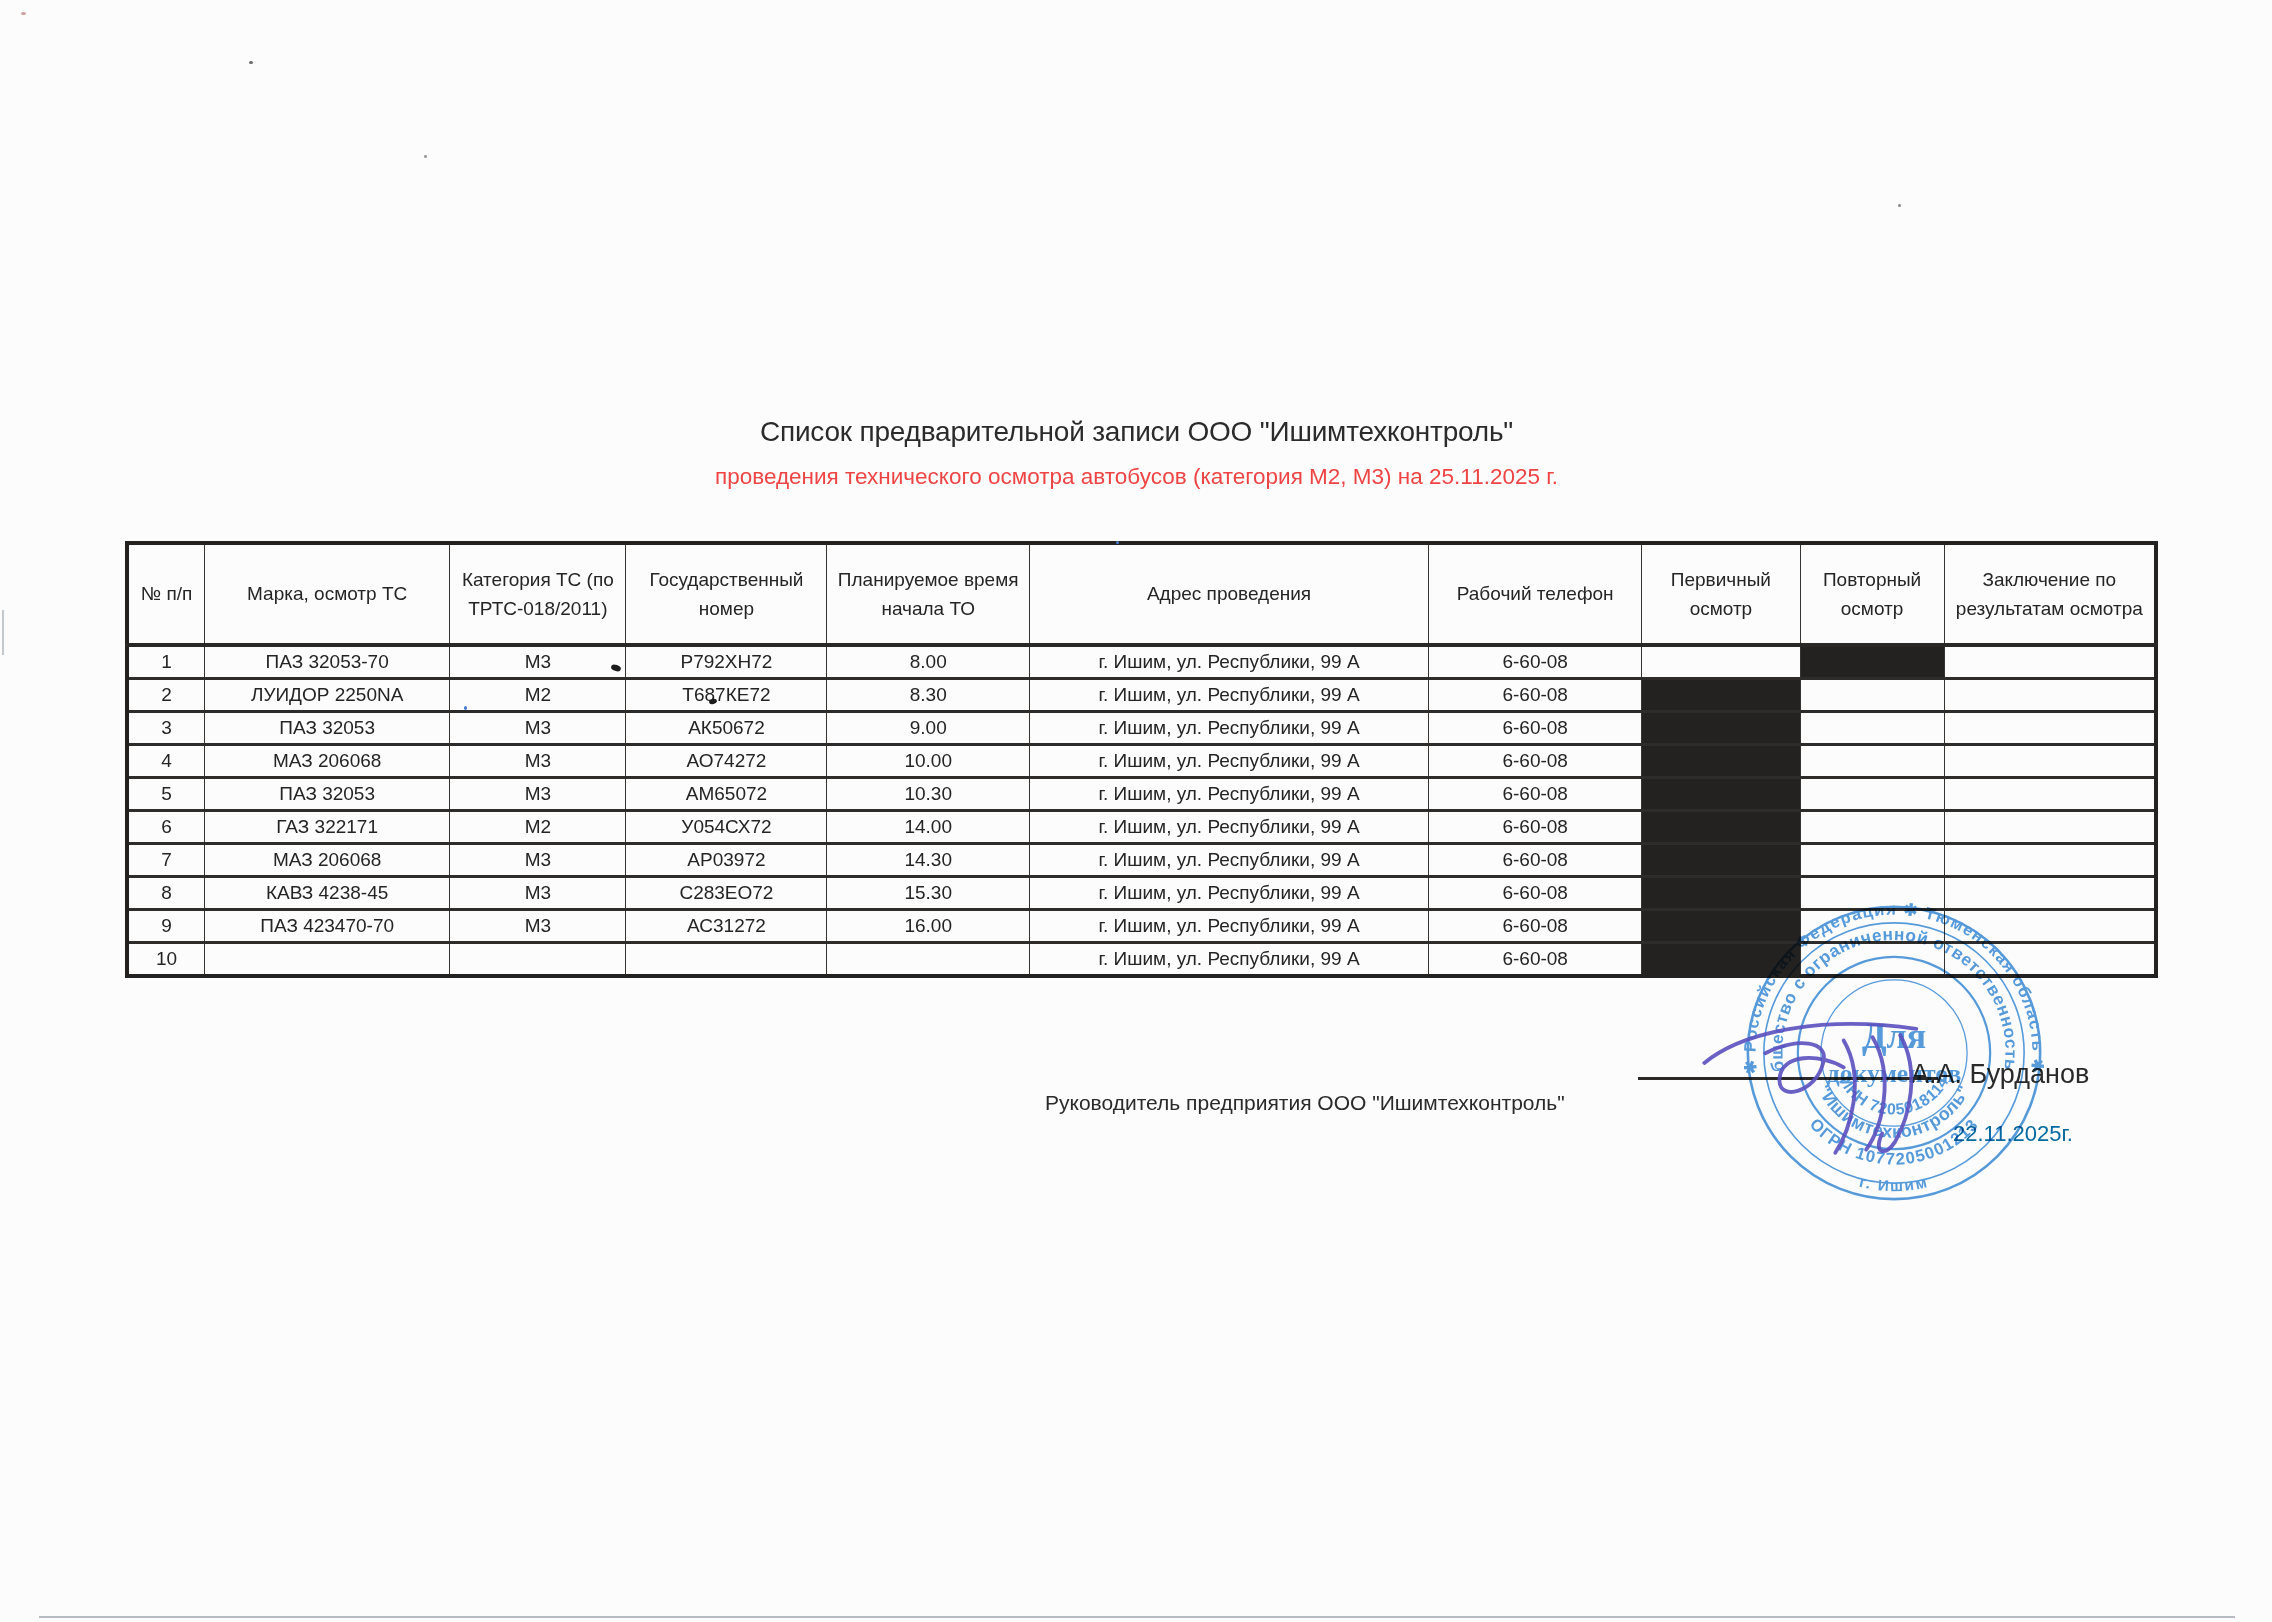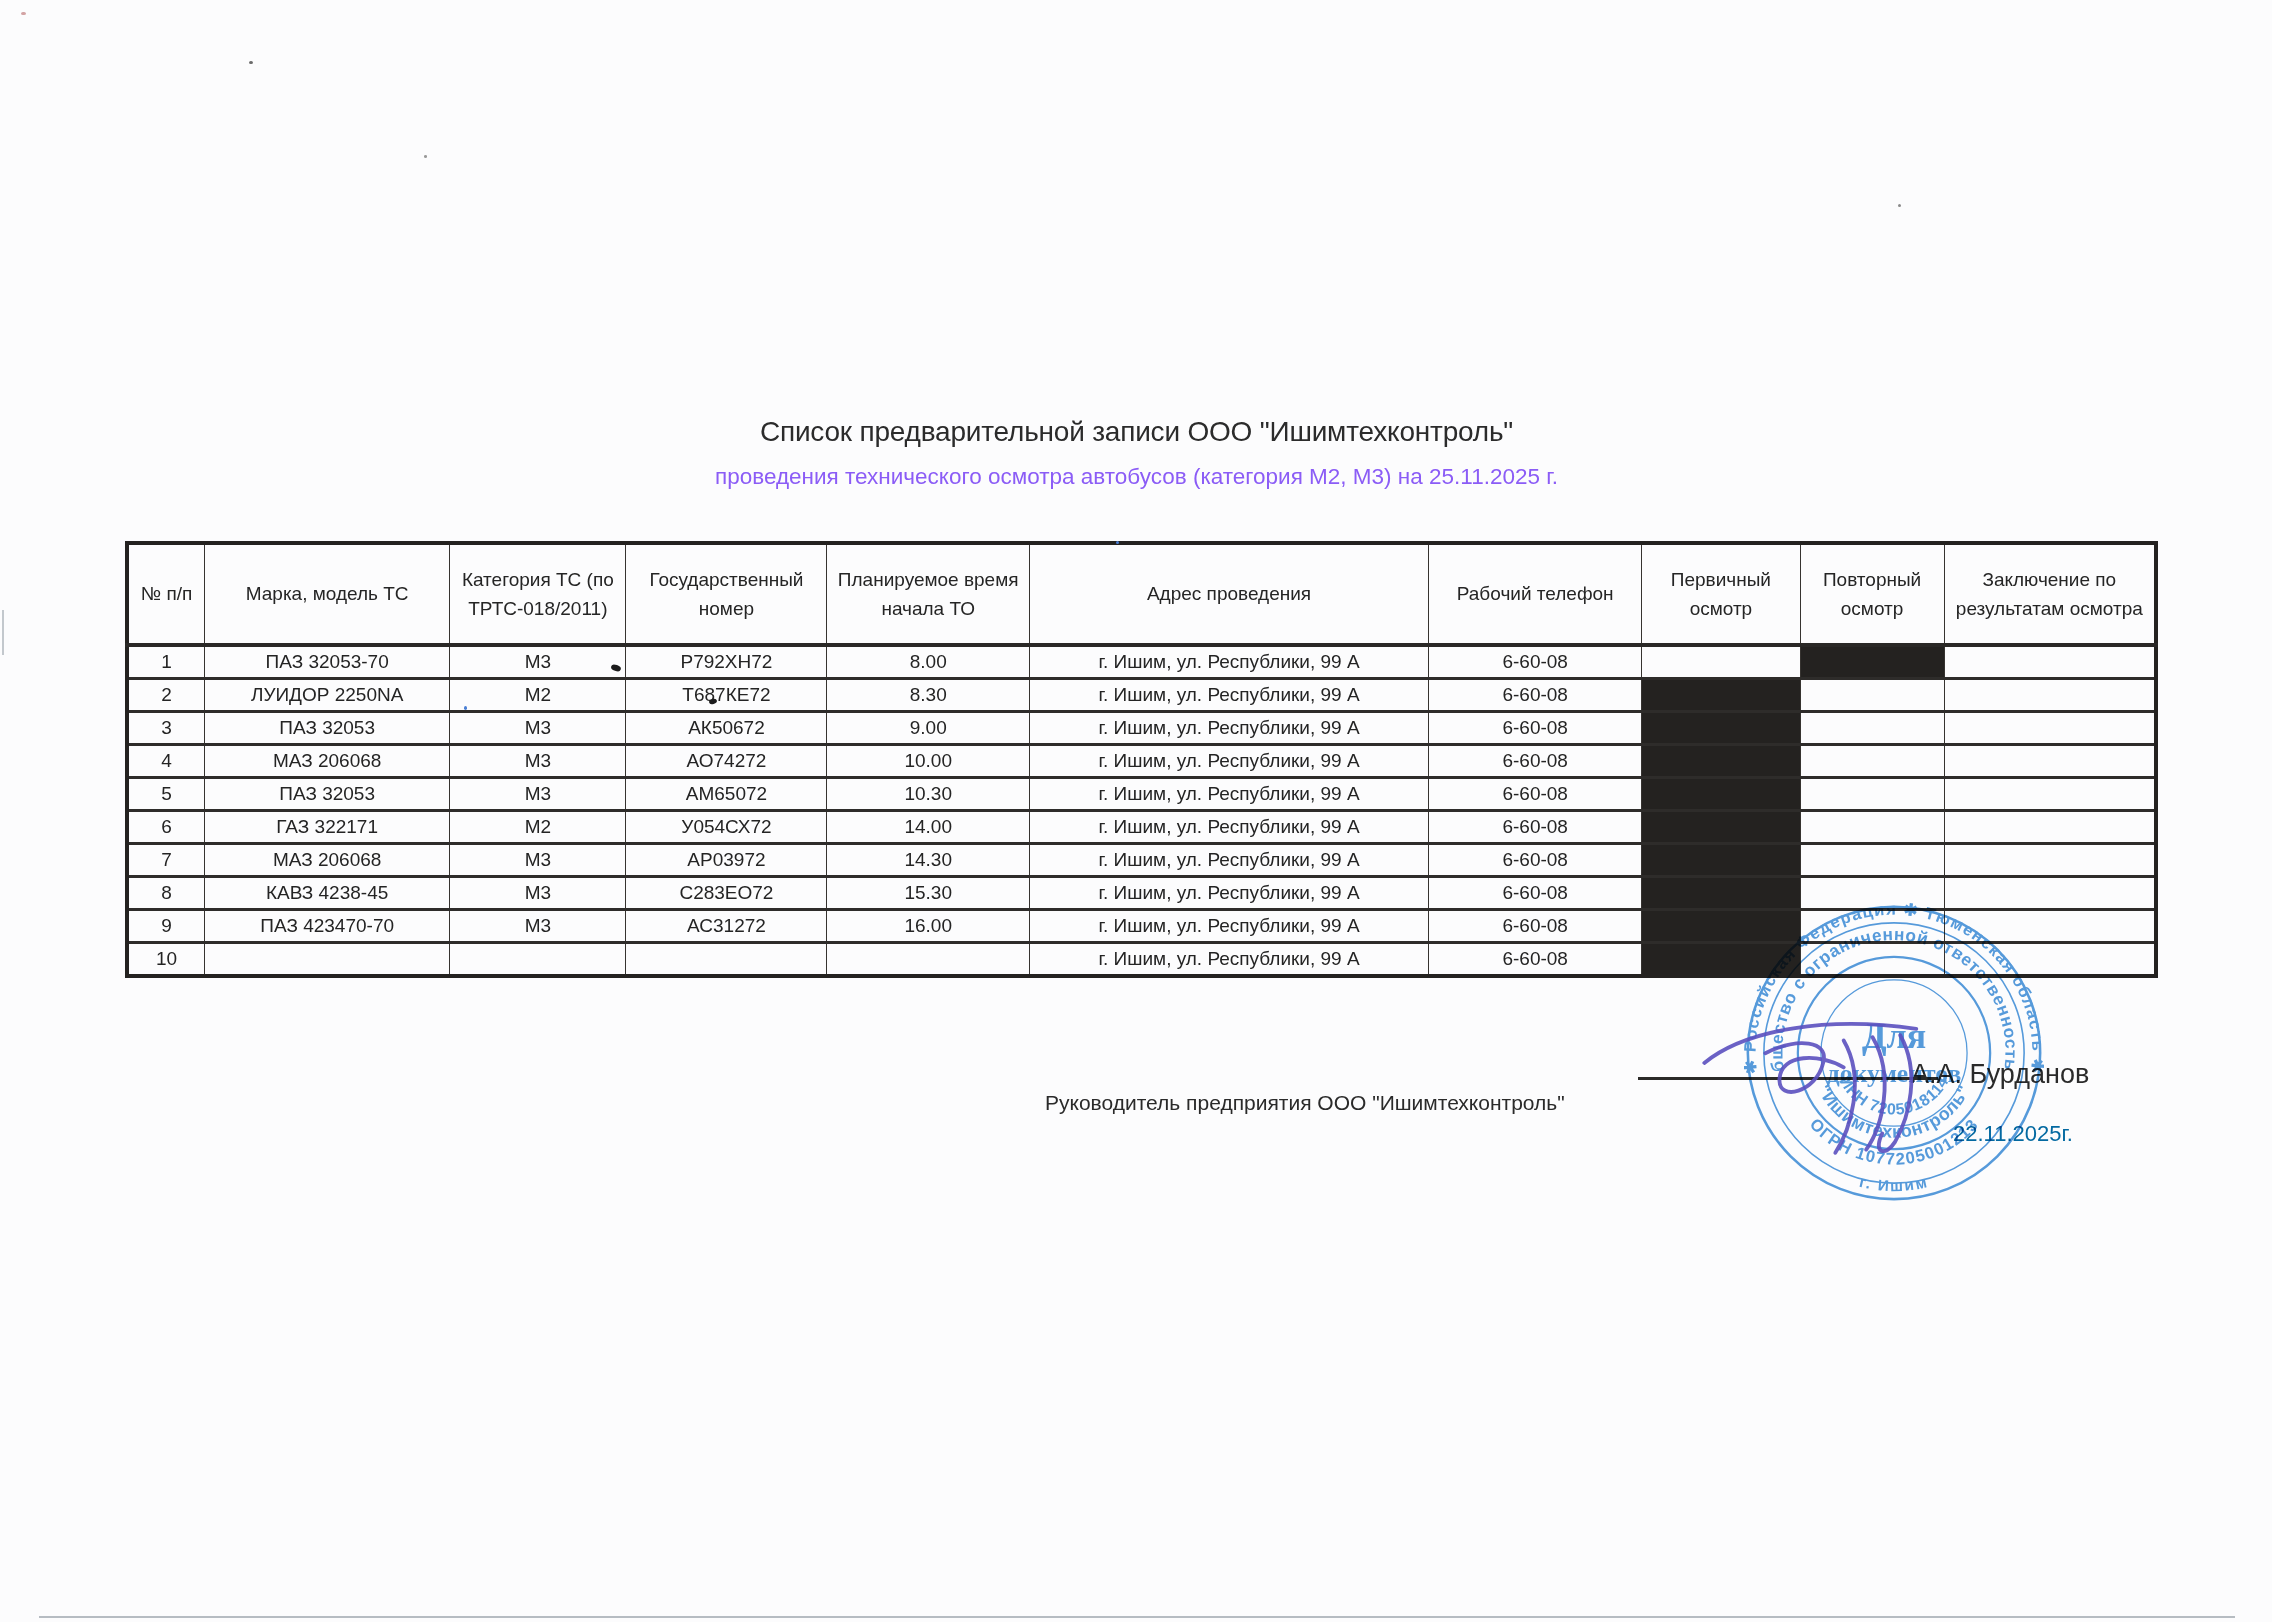--- a/index.html
+++ b/index.html
@@ -7,21 +7,21 @@
     position:relative;width:2273px;height:1622px;overflow:hidden;
     background:#fcfcfd;
     font-family:"Liberation Sans", sans-serif;color:#262626;text-decoration:underline;
   }
   .title{
     position:absolute;top:416px;left:0;width:2273px;text-align:center;
     font-size:28px;font-weight:400;color:#2b2b2b;letter-spacing:-0.2px;
   }
   .subtitle{
     position:absolute;top:464px;left:0;width:2273px;text-align:center;
-    font-size:22.5px;font-weight:400;color:#8b5cf6;
+    font-size:22.5px;font-weight:400;color:#ef4444;
   }
   table.schedule{
     position:absolute;left:125px;top:541px;width:2033px;
     border-collapse:collapse;table-layout:fixed;
     border:4.5px solid #242220;
   }
   table.schedule th{
     border-left:1.9px solid #363330;border-right:1.9px solid #363330;
     border-bottom:4.5px solid #2a2826;
     font-size:19px;font-weight:400;color:#252525;text-align:center;
@@ -67,21 +67,21 @@
         <col style="width:9.98%">
         <col style="width:19.67%">
       <col style="width:10.51%">
         <col style="width:7.80%">
         <col style="width:7.10%">
       <col style="width:10.44%">
     </colgroup>
     <thead>
       <tr>
         <th>№ п/п</th>
-        <th>Марка, модель ТС</th>
+        <th>Марка, осмотр ТС</th>
         <th>Категория ТС (по ТРТС-018/2011)</th>
         <th>Государственный номер</th>
         <th>Планируемое время начала ТО</th>
         <th>Адрес проведения</th>
         <th>Рабочий телефон</th>
         <th>Первичный осмотр</th>
         <th>Повторный осмотр</th>
         <th>Заключение по результатам осмотра</th>
       </tr>
     </thead>

